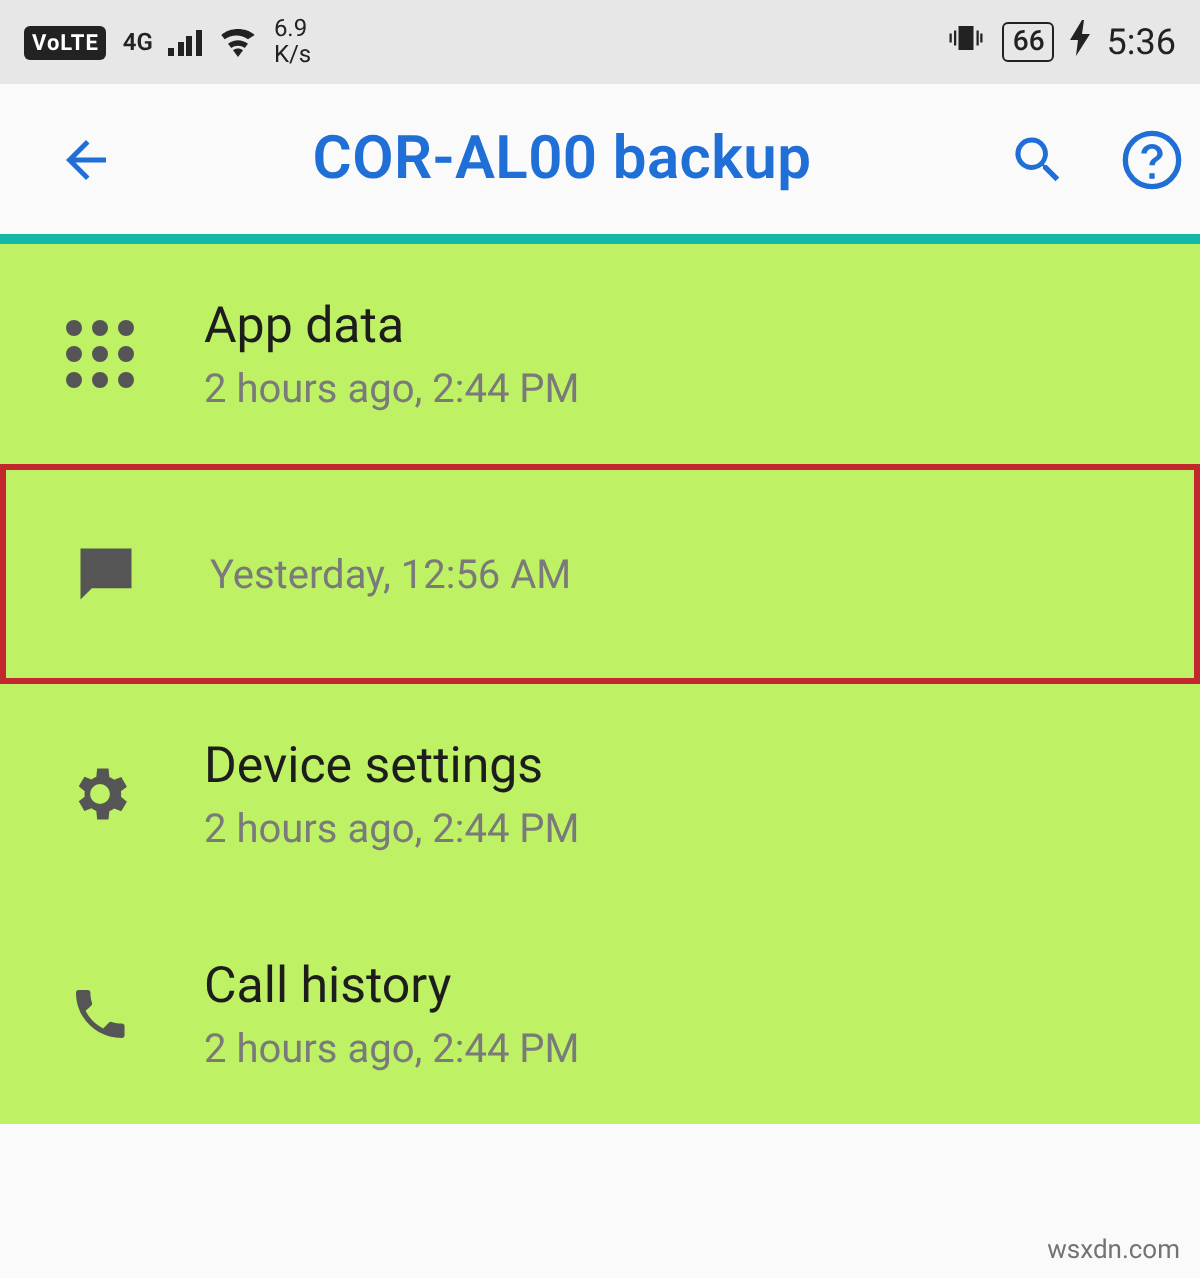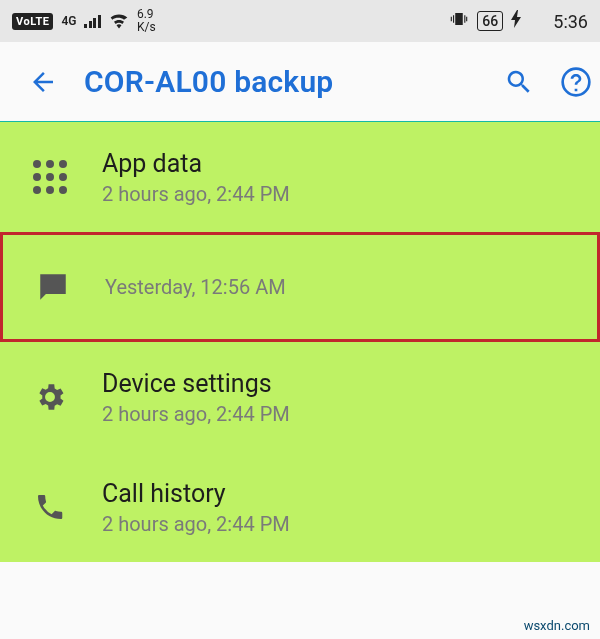--- a/index.html
+++ b/index.html
@@ -37,29 +37,30 @@
     .sig-bars span:nth-child(4){height:13px}
     .wifi-icon svg { display: block; }
     .kbs { font-size: 12px; line-height: 1.05; color: #222; }
     .kbs-num { display:block; }
     .kbs-unit { display:block; }
     .vib-icon, .bolt { font-size: 16px; }
     .batt-box {
       display: inline-flex; align-items: center; border: 1.5px solid #222;
       border-radius: 3px; padding: 0 4px; font-size: 14px; font-weight: 500; height: 20px;
     }
-    .clock { font-size: 18px; margin-left: 24px; }
+    .clock { font-size: 18px; }
     .app-bar {
       height: 80px;
       background: #fafafa;
       display: flex;
       align-items: center;
       padding: 0 8px 0 28px;
       gap: 26px;
-      border-bottom: 1px solid #14b8a6;
+      border-bottom: 5px solid #14b8a6;
+      text-align: center;
     }
     .app-title {
       flex: 1;
       color: #1f6fd6;
       font-size: 30px;
       font-weight: 600;
       letter-spacing: 0.2px;
     }
     .icon-btn { color: #1f6fd6; display: inline-flex; align-items: center; justify-content: center; }
     .list {
@@ -97,21 +98,21 @@
       grid-template-columns: repeat(3, 8px);
       grid-template-rows: repeat(3, 8px);
       gap: 5px;
     }
     .dots-grid span {
       width: 8px; height: 8px; background: #555; border-radius: 50%;
     }
     .watermark {
       position: absolute;
       bottom: 6px; right: 10px;
-      font-size: 13px; color: #0c4a6e; margin-left: 32px;
+      font-size: 13px; color: #737373; margin-left: 32px;
     }
   </style>
 </head>
 <body>
 
 <div class="status-bar">
   <div class="status-left">
     <span class="volte-badge">VoLTE</span>
     <span class="sig-text">
       <span class="sig-4g">4G</span>

